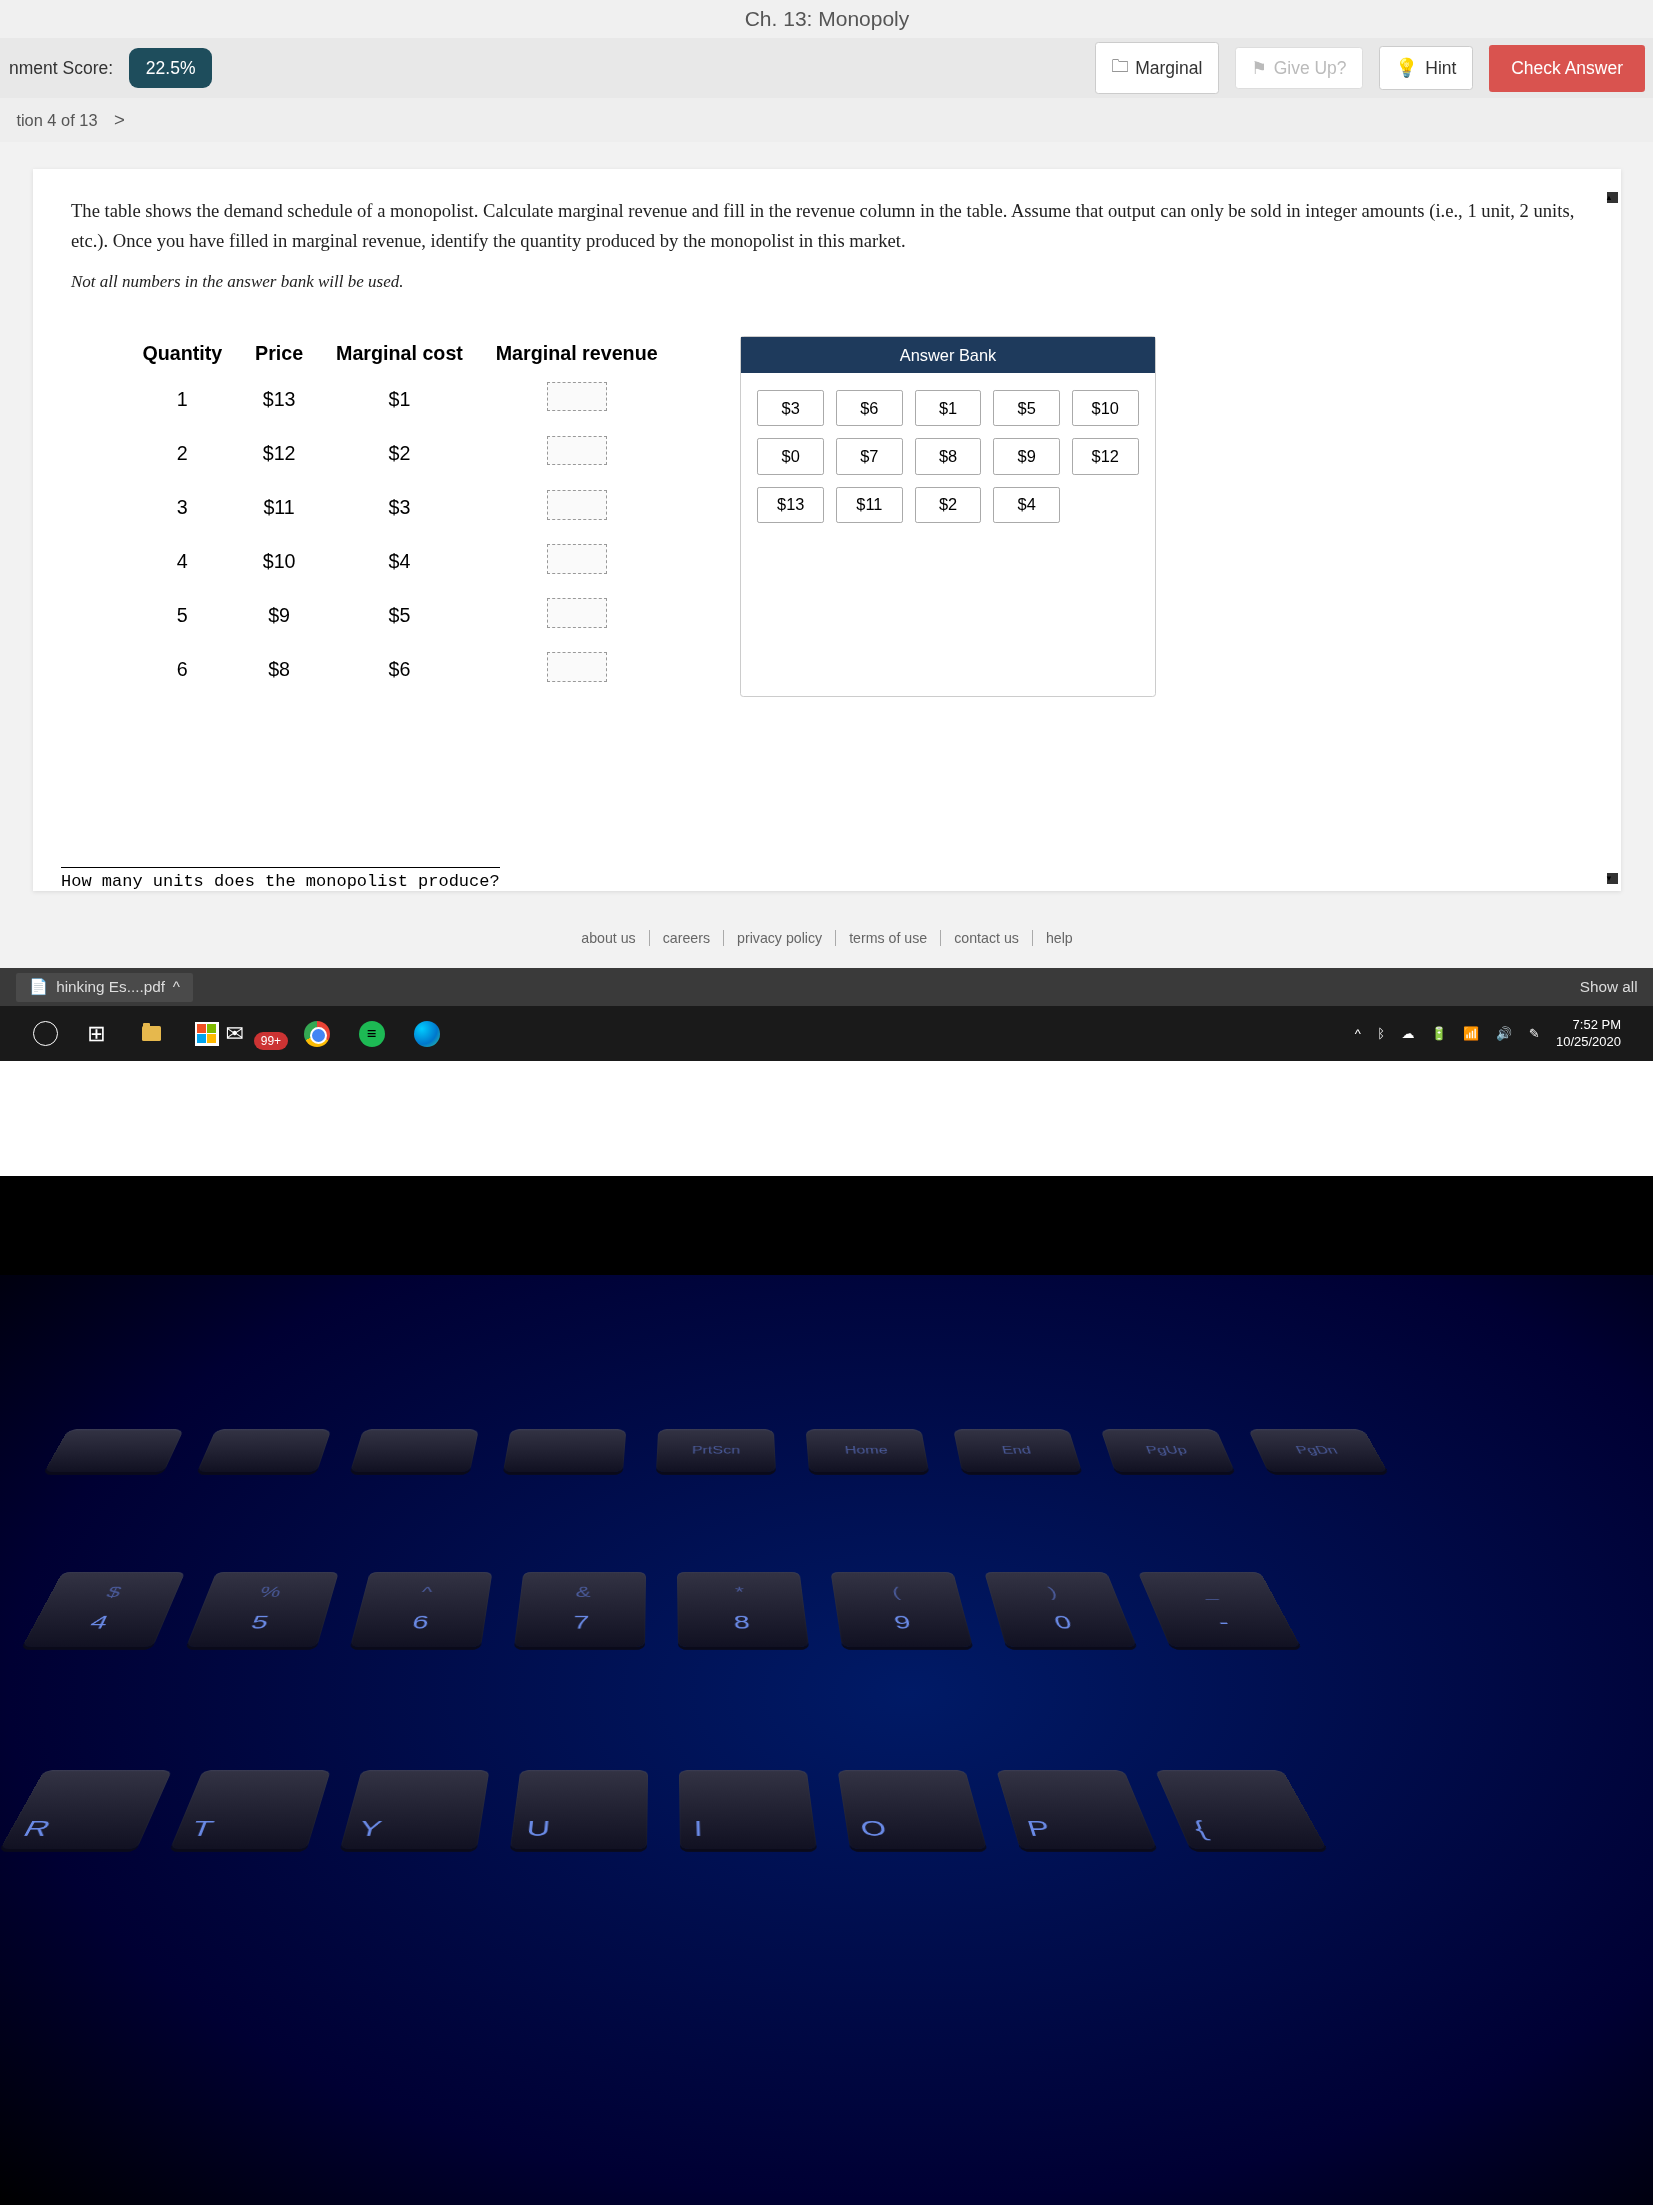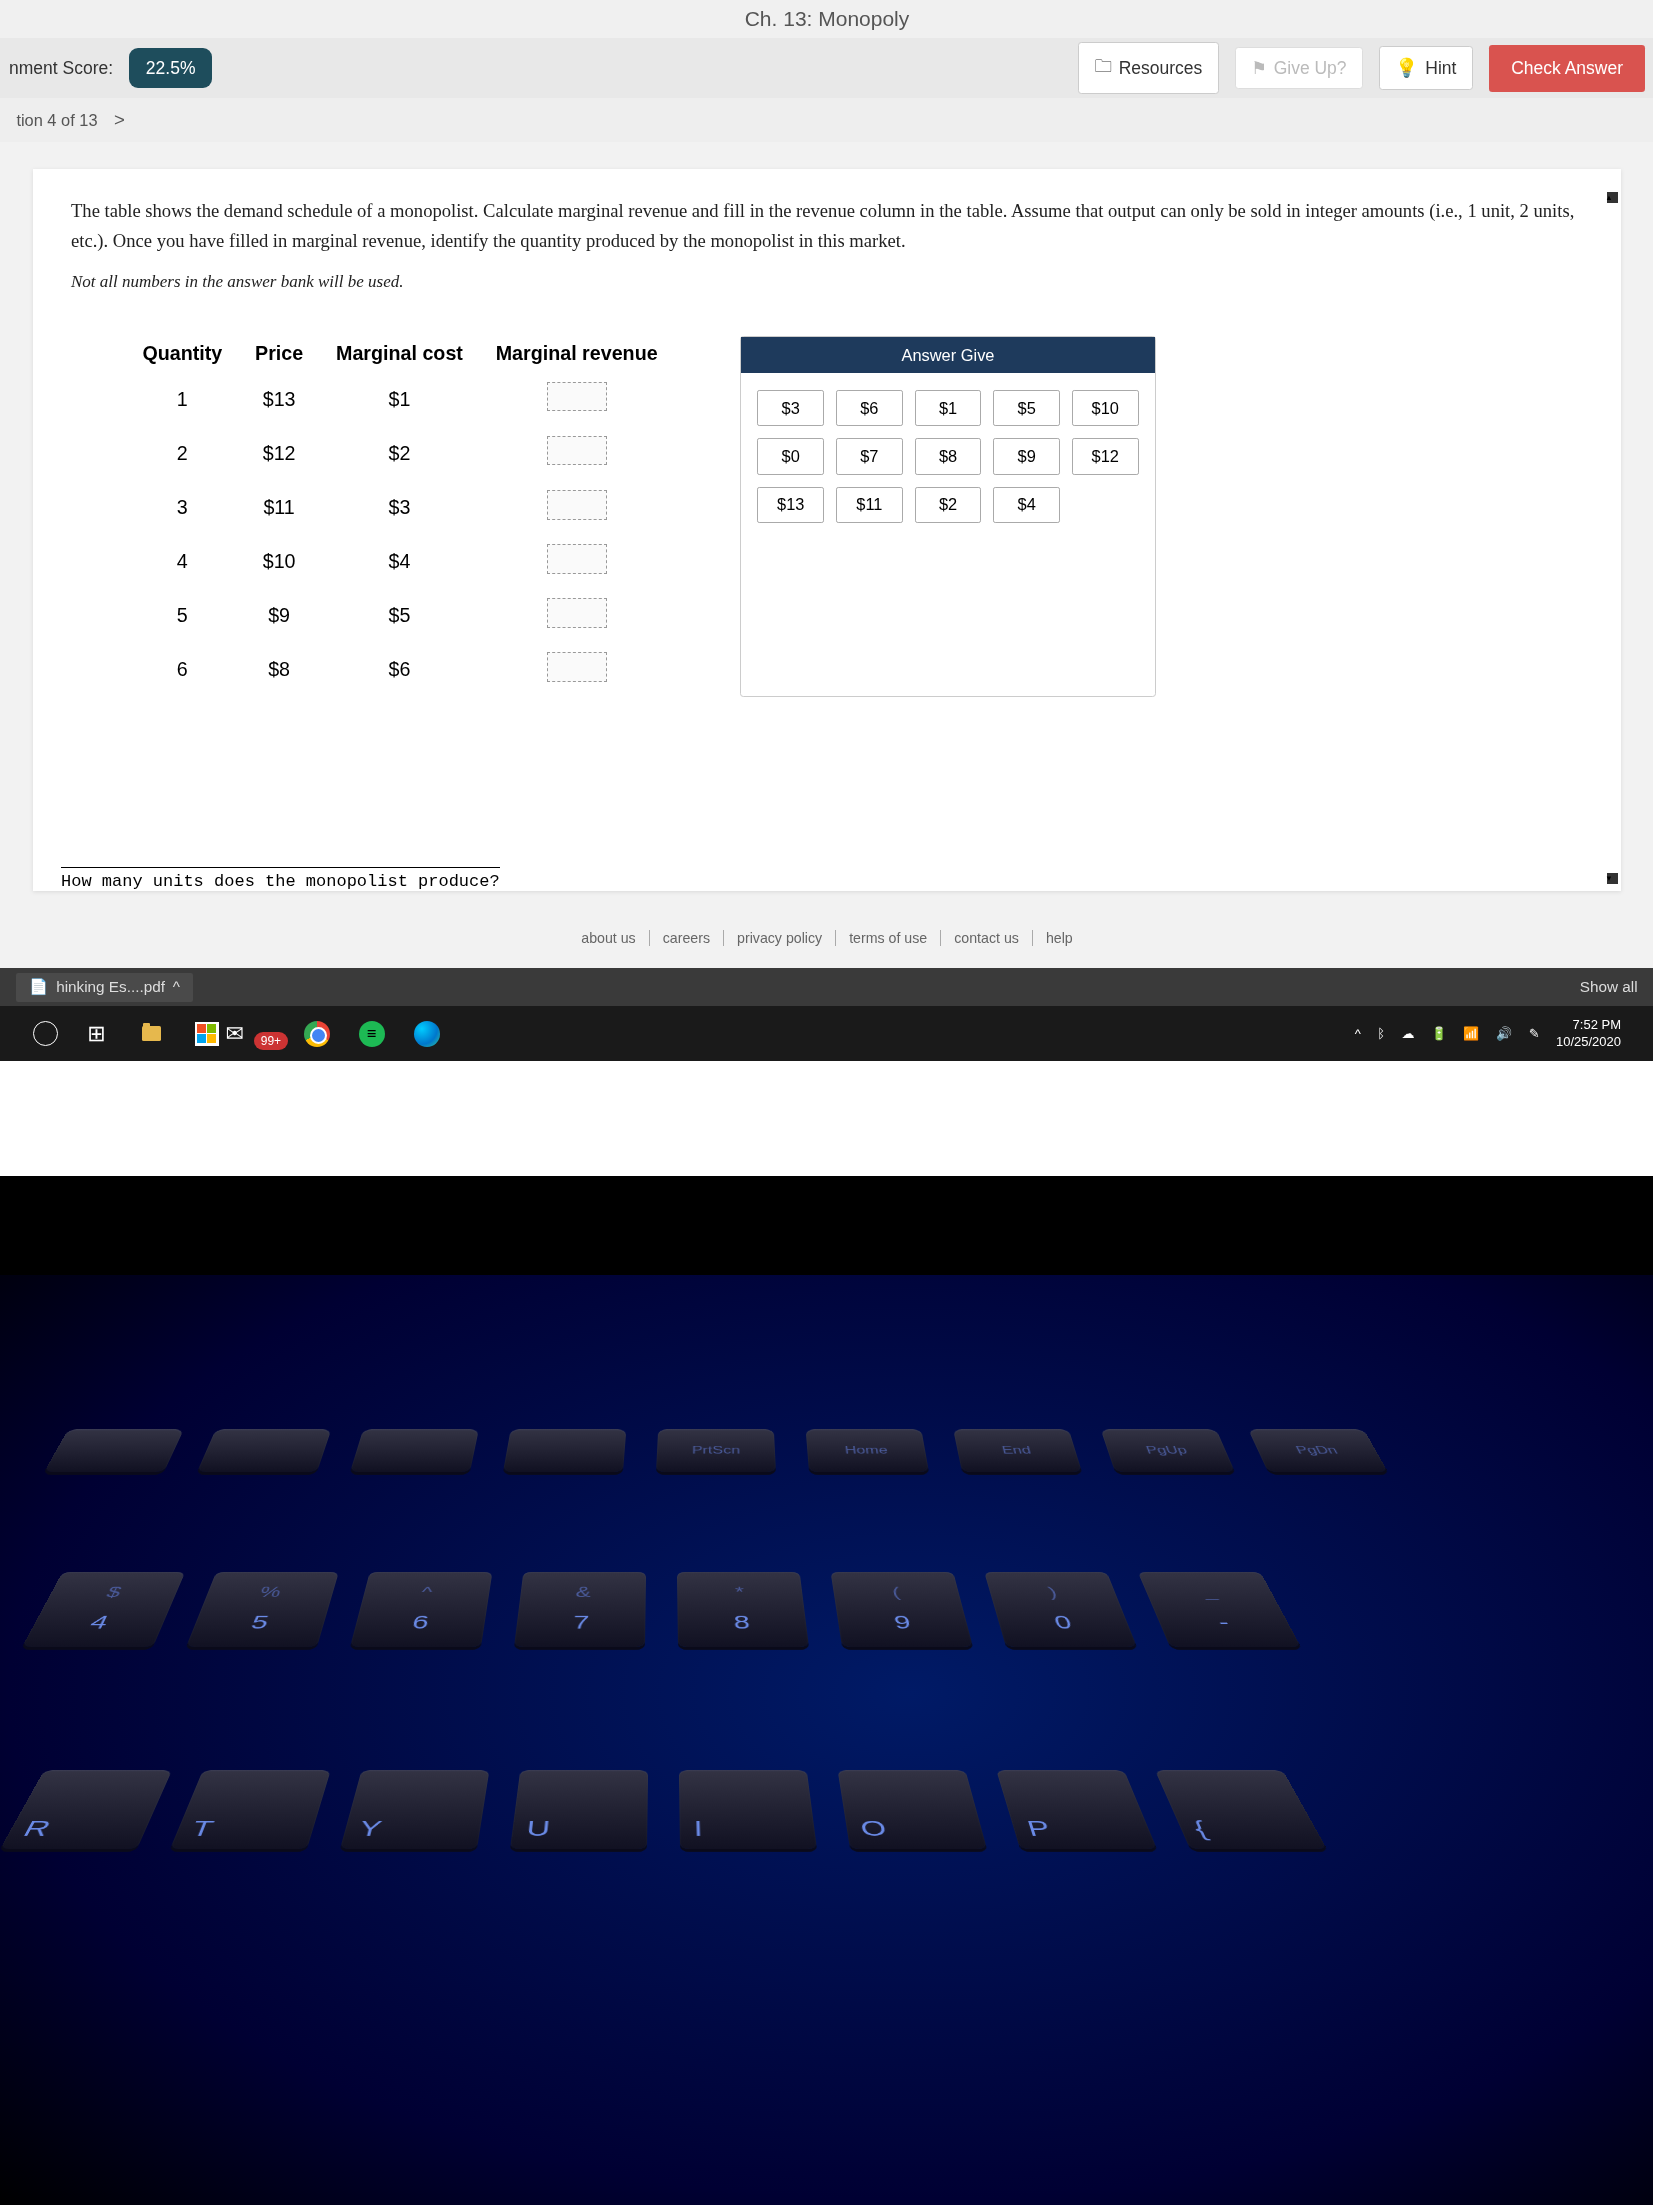--- a/index.html
+++ b/index.html
@@ -67,21 +67,21 @@
   <div class="browser-top">
     <span>Ch. 13: Monopoly</span>
   </div>
 
   <div class="top-bar">
     <span class="score-label">nment Score:</span>
     <span class="score-badge">22.5%</span>
     <div class="spacer"></div>
     <div class="top-btn">
       <span>🗀</span>
-      <span>Resources</span>
+      <span>Marginal</span>
     </div>
     <div class="top-btn disabled">
       <span>⚑</span>
       <span>Give Up?</span>
     </div>
     <div class="top-btn">
       <span class="bulb">💡</span>
       <span>Hint</span>
     </div>
     <button class="check-btn">Check Answer</button>
@@ -142,21 +142,21 @@
               <tr>
                 <td>6</td>
                 <td>$8</td>
                 <td>$6</td>
                 <td><div class="dropzone"></div></td>
               </tr>
             </tbody>
         </table>
 
         <div class="answer-bank">
-          <div class="bank-header">Answer Give</div>
+          <div class="bank-header">Answer Bank</div>
           <div class="bank-body" id="bank-body">
               <div class="chip">$3</div>
               <div class="chip">$6</div>
               <div class="chip">$1</div>
               <div class="chip">$5</div>
               <div class="chip">$10</div>
               <div class="chip">$0</div>
               <div class="chip">$7</div>
               <div class="chip">$8</div>
               <div class="chip">$9</div>

